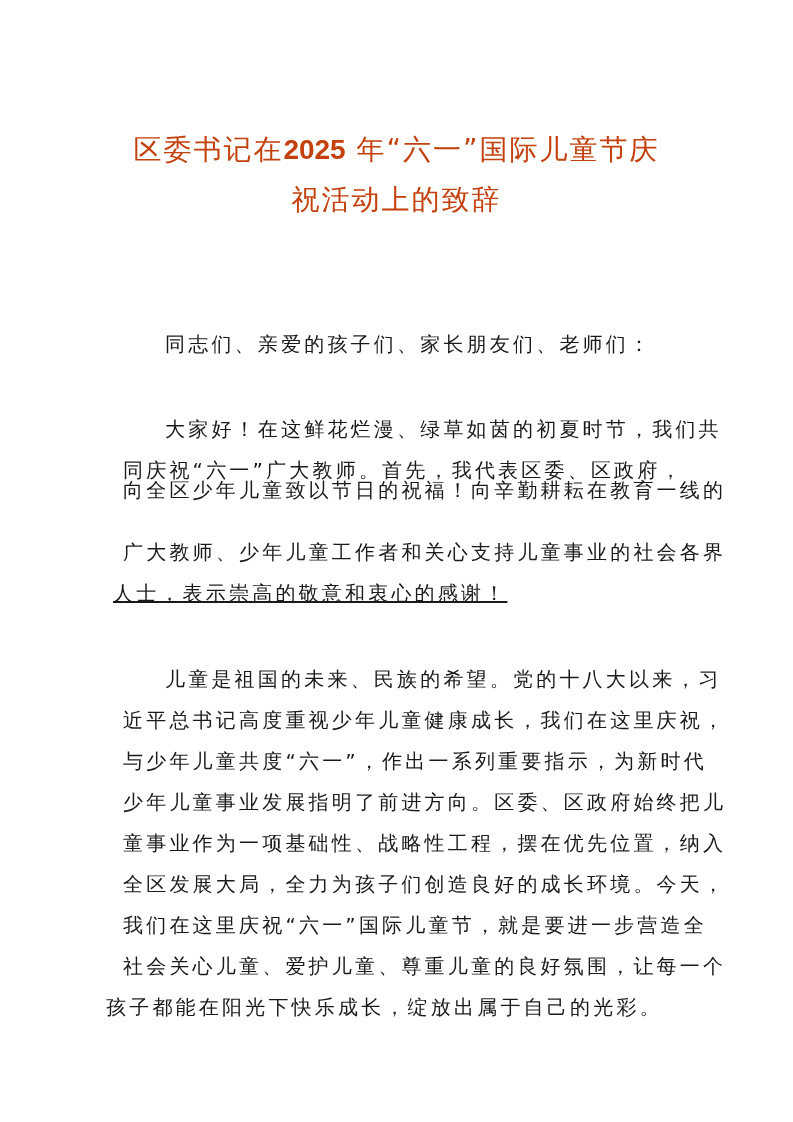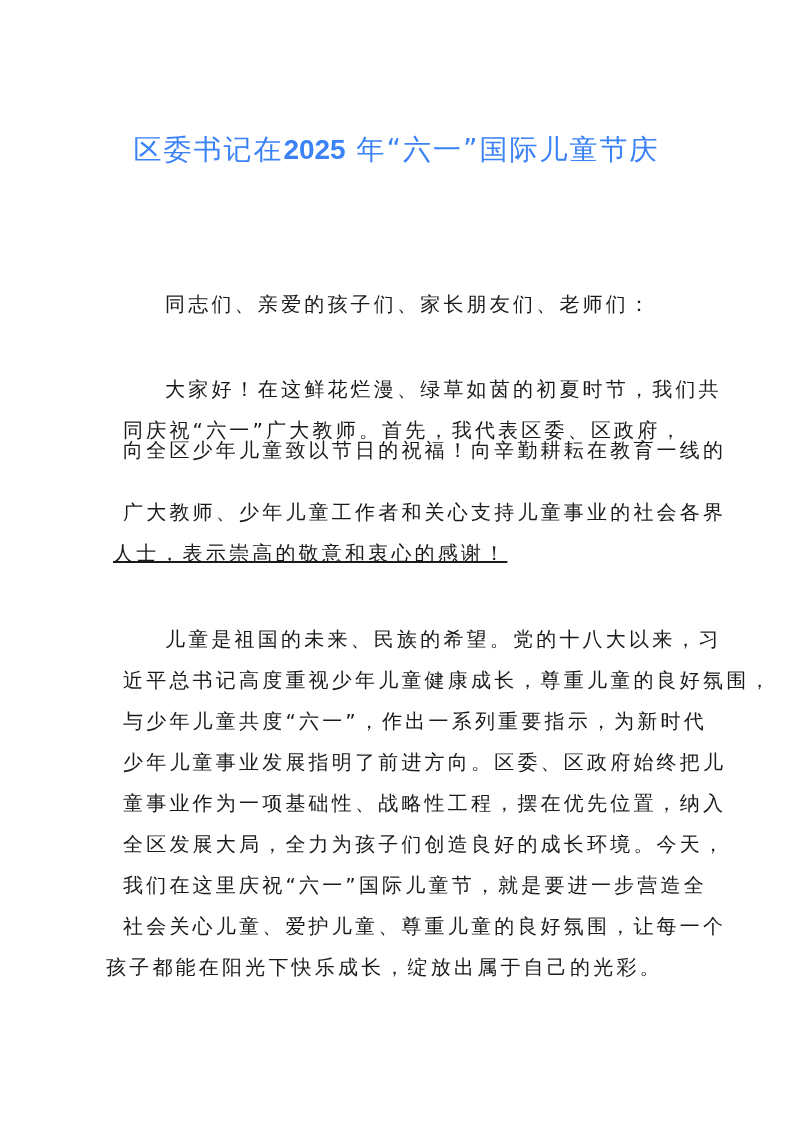--- a/index.html
+++ b/index.html
@@ -24,21 +24,21 @@
     }
     .title {
       position: absolute;
       left: 0;
       width: 793px;
       text-align: center;
       font-size: 28px;
       letter-spacing: 2px;
       line-height: 50px;
       top: 125px;
-      color: #3b82f6;
+      color: #c2410c;
     }
     .title .line { display: block; height: 50px; white-space: nowrap; }
     .title .year {
       font-family: "Liberation Sans", sans-serif;
       font-weight: bold;
       letter-spacing: 0;
     }
     .body-text {
       position: absolute;
       left: 0;
@@ -46,46 +46,48 @@
       font-size: 20px;
       letter-spacing: 3.2px;
       color: #1a1a1a;
     }
     .para { position: absolute; left: 0; width: 793px; }
     .ln {
       position: absolute;
       white-space: nowrap;
       height: 40px;
       line-height: 40px;
+      margin-top: 40px;
     }
   </style>
 </head>
 <body>
 
 <div class="page">
 
   <div class="title">
     <span class="line"><span>区委书记在</span><span class="year">2025</span> <span>年“六一”国际儿童节庆</span></span>
+    <span class="line">祝活动上的致辞</span>
   </div>
 
   <div class="body-text" style="top:0;">
 
     <div class="ln" style="left:165px; top:284px;">同志们、亲爱的孩子们、家长朋友们、老师们：</div>
 
     <div class="para">
       <div class="ln" style="left:165px; top:369px;">大家好！在这鲜花烂漫、绿草如茵的初夏时节，我们共</div>
       <div class="ln" style="left:123px; top:410px;">同庆祝“六一”广大教师。首先，我代表区委、区政府，</div>
       <div class="ln" style="left:123px; top:430px;">向全区少年儿童致以节日的祝福！向辛勤耕耘在教育一线的</div>
       <div class="ln" style="left:123px; top:492px;text-align:center;">广大教师、少年儿童工作者和关心支持儿童事业的社会各界</div>
       <div class="ln" style="left:113px; top:533px;text-decoration:underline;">人士，表示崇高的敬意和衷心的感谢！</div>
     </div>
 
     <div class="para">
       <div class="ln" style="left:165px; top:619px;">儿童是祖国的未来、民族的希望。党的十八大以来，习</div>
-      <div class="ln" style="left:123px; top:660px;">近平总书记高度重视少年儿童健康成长，尊重儿童的良好氛围，</div>
+      <div class="ln" style="left:123px; top:660px;">近平总书记高度重视少年儿童健康成长，我们在这里庆祝，</div>
       <div class="ln" style="left:123px; top:701px;">与少年儿童共度“六一”，作出一系列重要指示，为新时代</div>
       <div class="ln" style="left:123px; top:742px;">少年儿童事业发展指明了前进方向。区委、区政府始终把儿</div>
       <div class="ln" style="left:123px; top:783px;">童事业作为一项基础性、战略性工程，摆在优先位置，纳入</div>
       <div class="ln" style="left:123px; top:824px;">全区发展大局，全力为孩子们创造良好的成长环境。今天，</div>
       <div class="ln" style="left:123px; top:865px;">我们在这里庆祝“六一”国际儿童节，就是要进一步营造全</div>
       <div class="ln" style="left:123px; top:906px;">社会关心儿童、爱护儿童、尊重儿童的良好氛围，让每一个</div>
       <div class="ln" style="left:106px; top:947px;">孩子都能在阳光下快乐成长，绽放出属于自己的光彩。</div>
     </div>
 
   </div>

